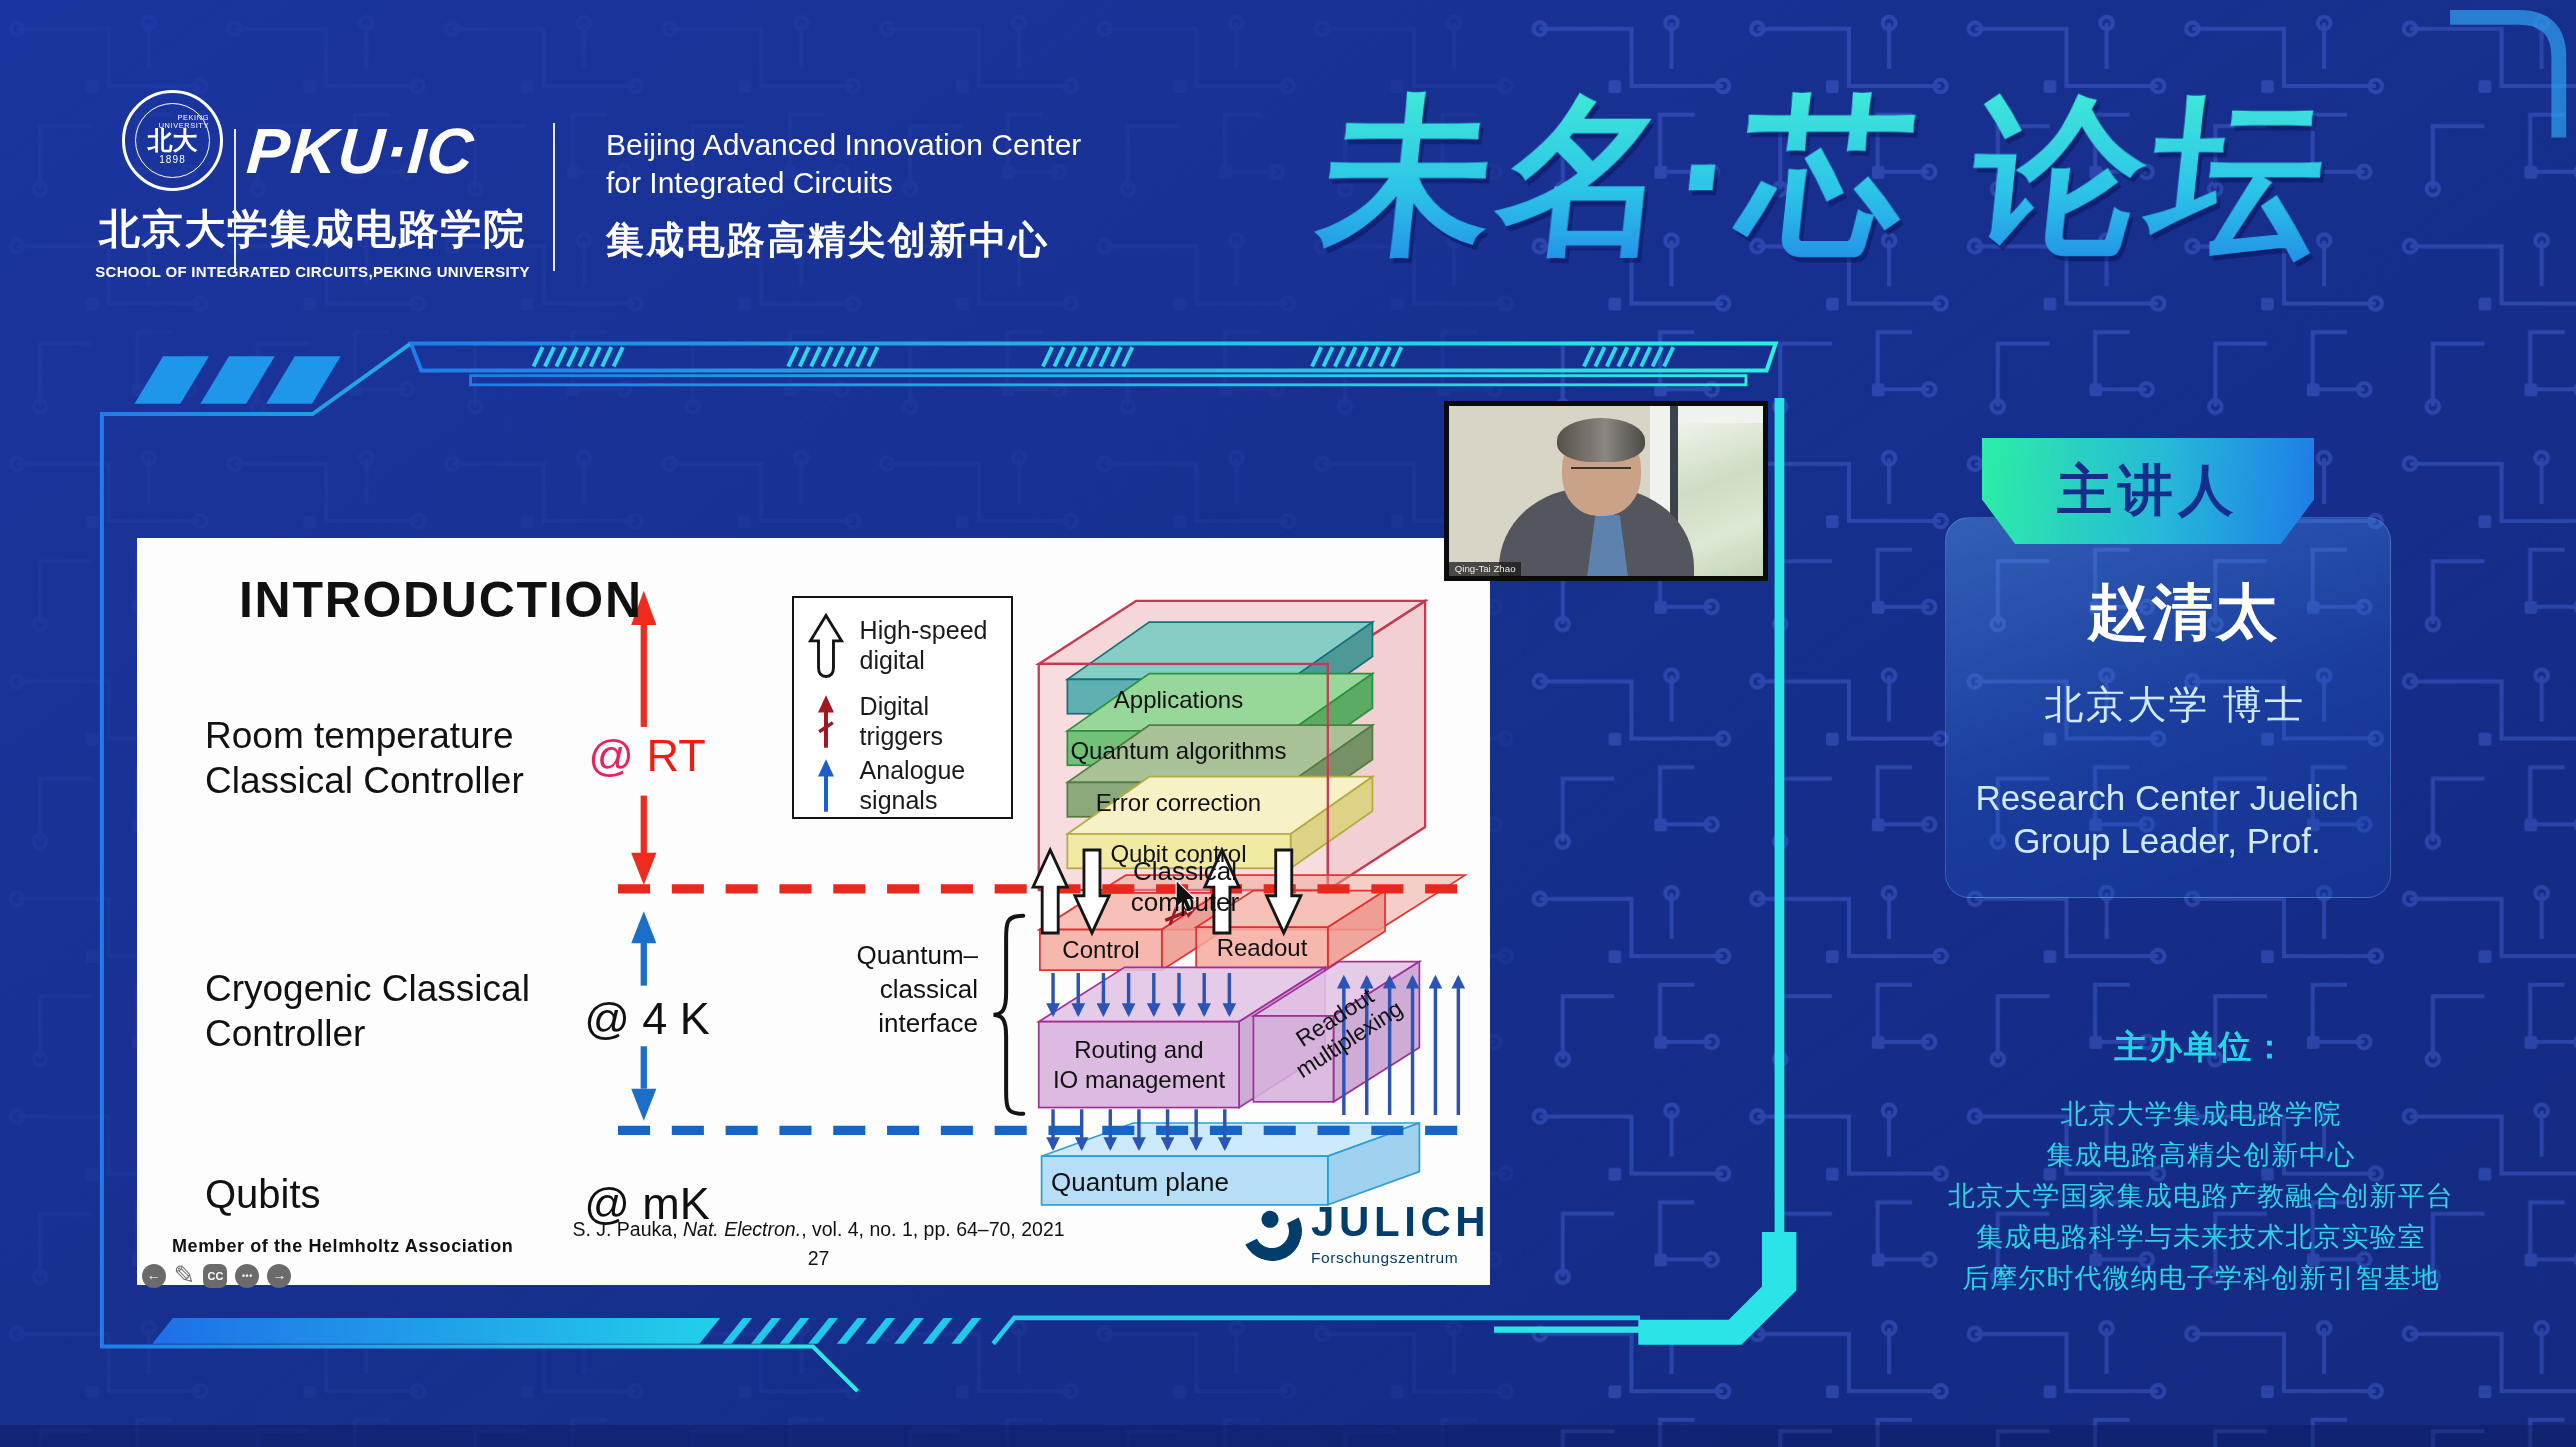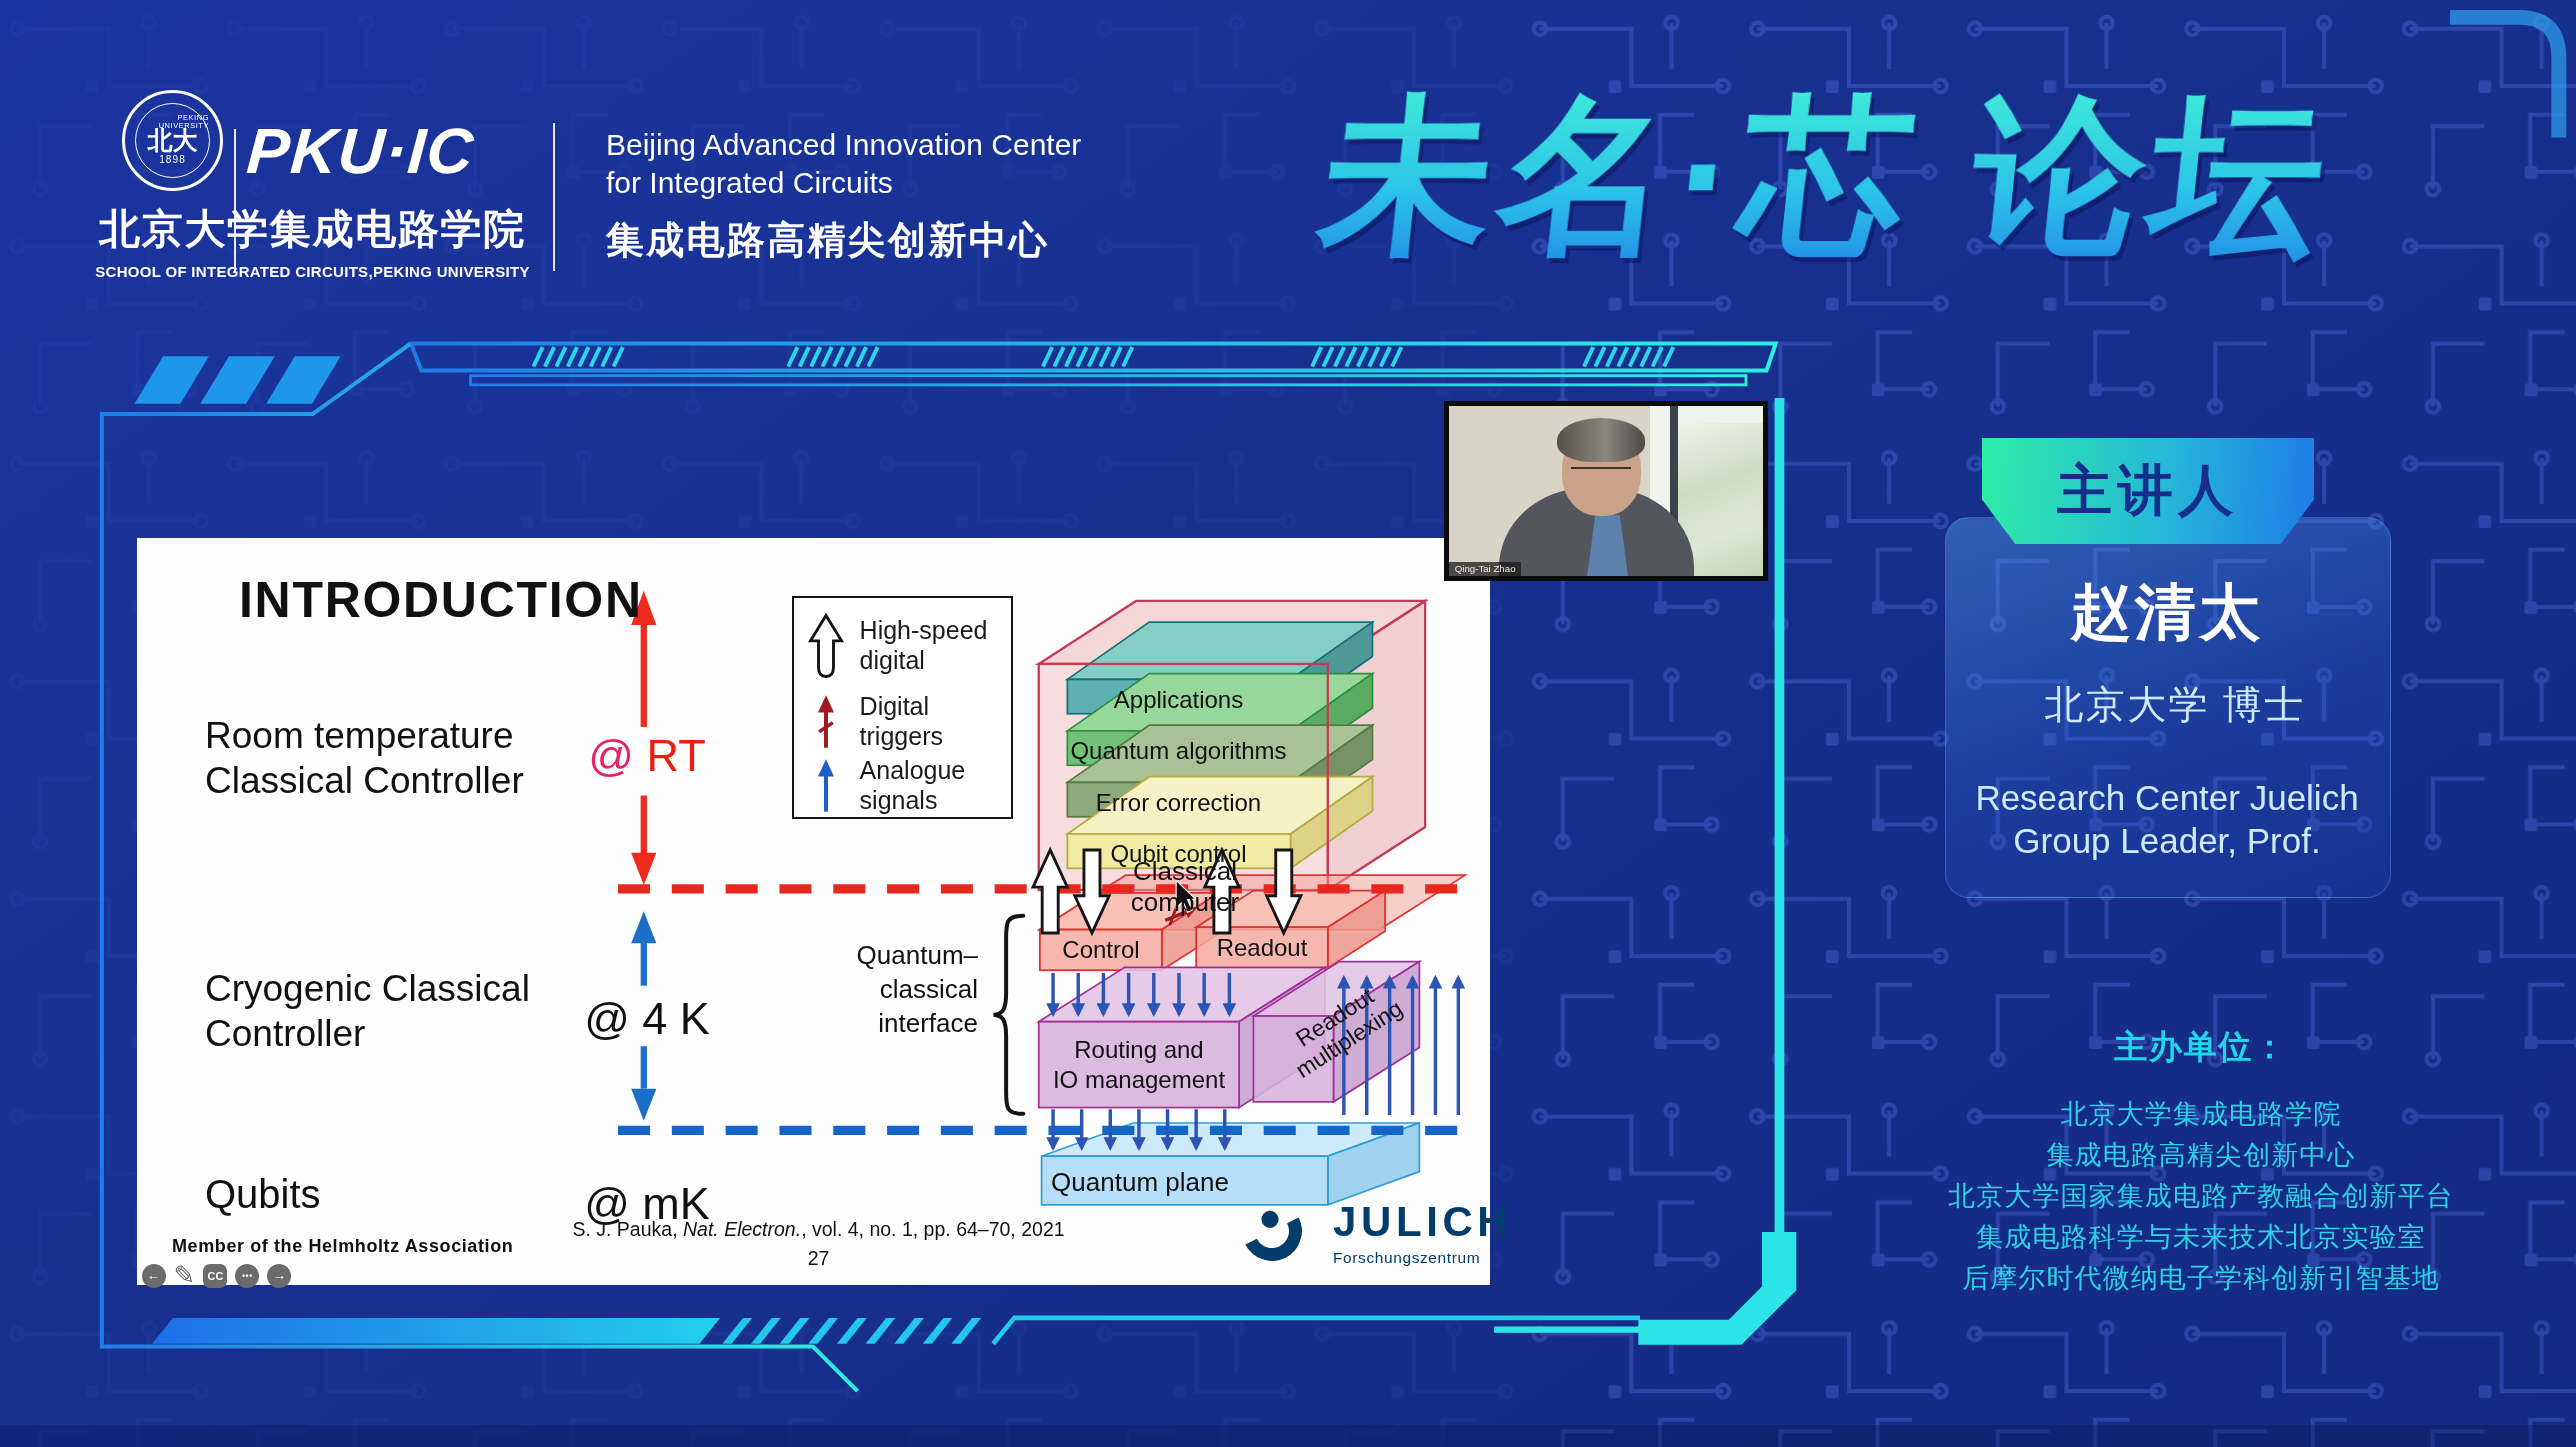--- a/index.html
+++ b/index.html
@@ -38,21 +38,21 @@
   .at-blue{color:#1b6fc0;}
   .iface{left:641px;top:401px;width:200px;text-align:right;font-size:26px;line-height:1.3;color:#1c1c1c;}
   .stacklbl{text-align:center;font-size:24px;color:#102020;}
   .muxlbl{transform:rotate(-33deg);font-size:23px;line-height:1.15;}
   .citation{left:401px;top:680px;width:561px;text-align:center;font-size:19.5px;color:#111;}
   .pageno{left:401px;top:709px;width:561px;text-align:center;font-size:19.5px;color:#2e74b5;}
   .helmholtz{left:35px;top:698px;font-size:18px;font-weight:600;color:#4d5e7e;letter-spacing:0.6px;}
   .legend{left:655px;top:58px;width:221px;height:223px;border:2.9px solid #141414;box-sizing:border-box;background:#fff;}
   .legend .row{position:absolute;left:12.6px;display:flex;align-items:center;gap:15px;}
   .legend .txt{font-size:25px;line-height:1.18;color:#1a1a1a;}
-  .julich{left:1105px;top:663px;display:flex;align-items:flex-start;gap:31px;}
+  .julich{left:1105px;top:663px;display:flex;align-items:flex-start;gap:9px;}
   .jswoosh{width:60px;height:60px;border:13.7px solid #023d6b;border-top-color:transparent;border-left-color:transparent;border-radius:50%;transform:rotate(18deg);box-sizing:border-box;position:relative;}
   .jdot{position:absolute;left:3.4px;top:-2.3px;width:17px;height:17px;border-radius:50%;background:#023d6b;}
   .jname{font-size:42px;font-weight:bold;color:#023d6b;letter-spacing:4.6px;line-height:1;}
   .jsub{font-size:15.5px;color:#023d6b;margin-top:5.7px;letter-spacing:0.6px;}
   .toolbar{left:4.6px;top:722px;display:flex;align-items:center;gap:8px;}
   .tico{width:24px;height:24px;border-radius:50%;background:#6b6b6b;color:#fff;display:flex;align-items:center;justify-content:center;font-size:13.7px;font-weight:bold;}
   .tico.sq{border-radius:7px;font-size:11px;}
   .tpen{font-size:26px;color:#6b6b6b;}
   
   .webcam{left:1444px;top:401px;width:324px;height:180px;border:5.2px solid #0b0b0b;box-sizing:border-box;background:#d8d4c6;overflow:hidden;}
@@ -65,21 +65,21 @@
   .wc-hair{position:absolute;left:34.5%;top:7%;width:28%;height:26%;background:linear-gradient(90deg,#57514b,#8b867e 55%,#4e4a46);border-radius:50% 50% 40% 40%;}
   .wc-glasses{position:absolute;left:39%;top:36%;width:19%;height:7%;border-top:2.3px solid #3a342e;}
   .wc-name{position:absolute;left:0;bottom:0;background:rgba(25,25,25,.75);color:#eee;font-size:9.7px;padding:1.7px 5.7px;}
   
   .badge{left:1982px;top:438px;width:332px;height:106px;background:linear-gradient(95deg,#2deda6 0%,#25b8d8 55%,#1f7ce8 100%);
     clip-path:polygon(0 0,100% 0,100% 58%,90% 100%,10% 100%,0 58%);
     display:flex;align-items:center;justify-content:center;font-size:55px;font-weight:bold;color:#152e8c;letter-spacing:5.7px;}
   .card{left:1945px;top:517px;width:444px;height:379px;border-radius:24px;
     background:linear-gradient(160deg,rgba(96,176,255,.38) 0%,rgba(42,110,220,.24) 55%,rgba(24,70,180,.28) 100%);
     border:0.6px solid rgba(130,210,255,.25);}
-  .spk-name{left:1945px;top:572px;width:444px;text-align:center;font-size:61px;font-weight:bold;color:#fff;letter-spacing:3.4px;}
+  .spk-name{left:1945px;top:572px;width:444px;text-align:center;font-size:61px;font-weight:bold;color:#fff;letter-spacing:3.4px;padding-left:17px;}
   .spk-affil{left:1945px;top:678px;width:444px;text-align:center;font-size:39px;color:#cfeaff;letter-spacing:2.3px;padding-left:8px;}
   .spk-role{left:1945px;top:777px;width:444px;text-align:center;font-size:35px;color:#cfeaff;line-height:1.22;}
   
   .org{left:1826px;top:1025px;width:750px;text-align:center;}
   .org-head{font-size:33px;font-weight:bold;color:#21d6e8;letter-spacing:1.7px;margin-bottom:24px;}
   .org-item{font-size:27px;color:#2bd3e4;line-height:41px;letter-spacing:1.1px;}
   .bottom-shade{left:0;top:1425px;width:2576px;height:23px;background:rgba(10,20,80,.35);}
 </style>
 </head>
 <body>

